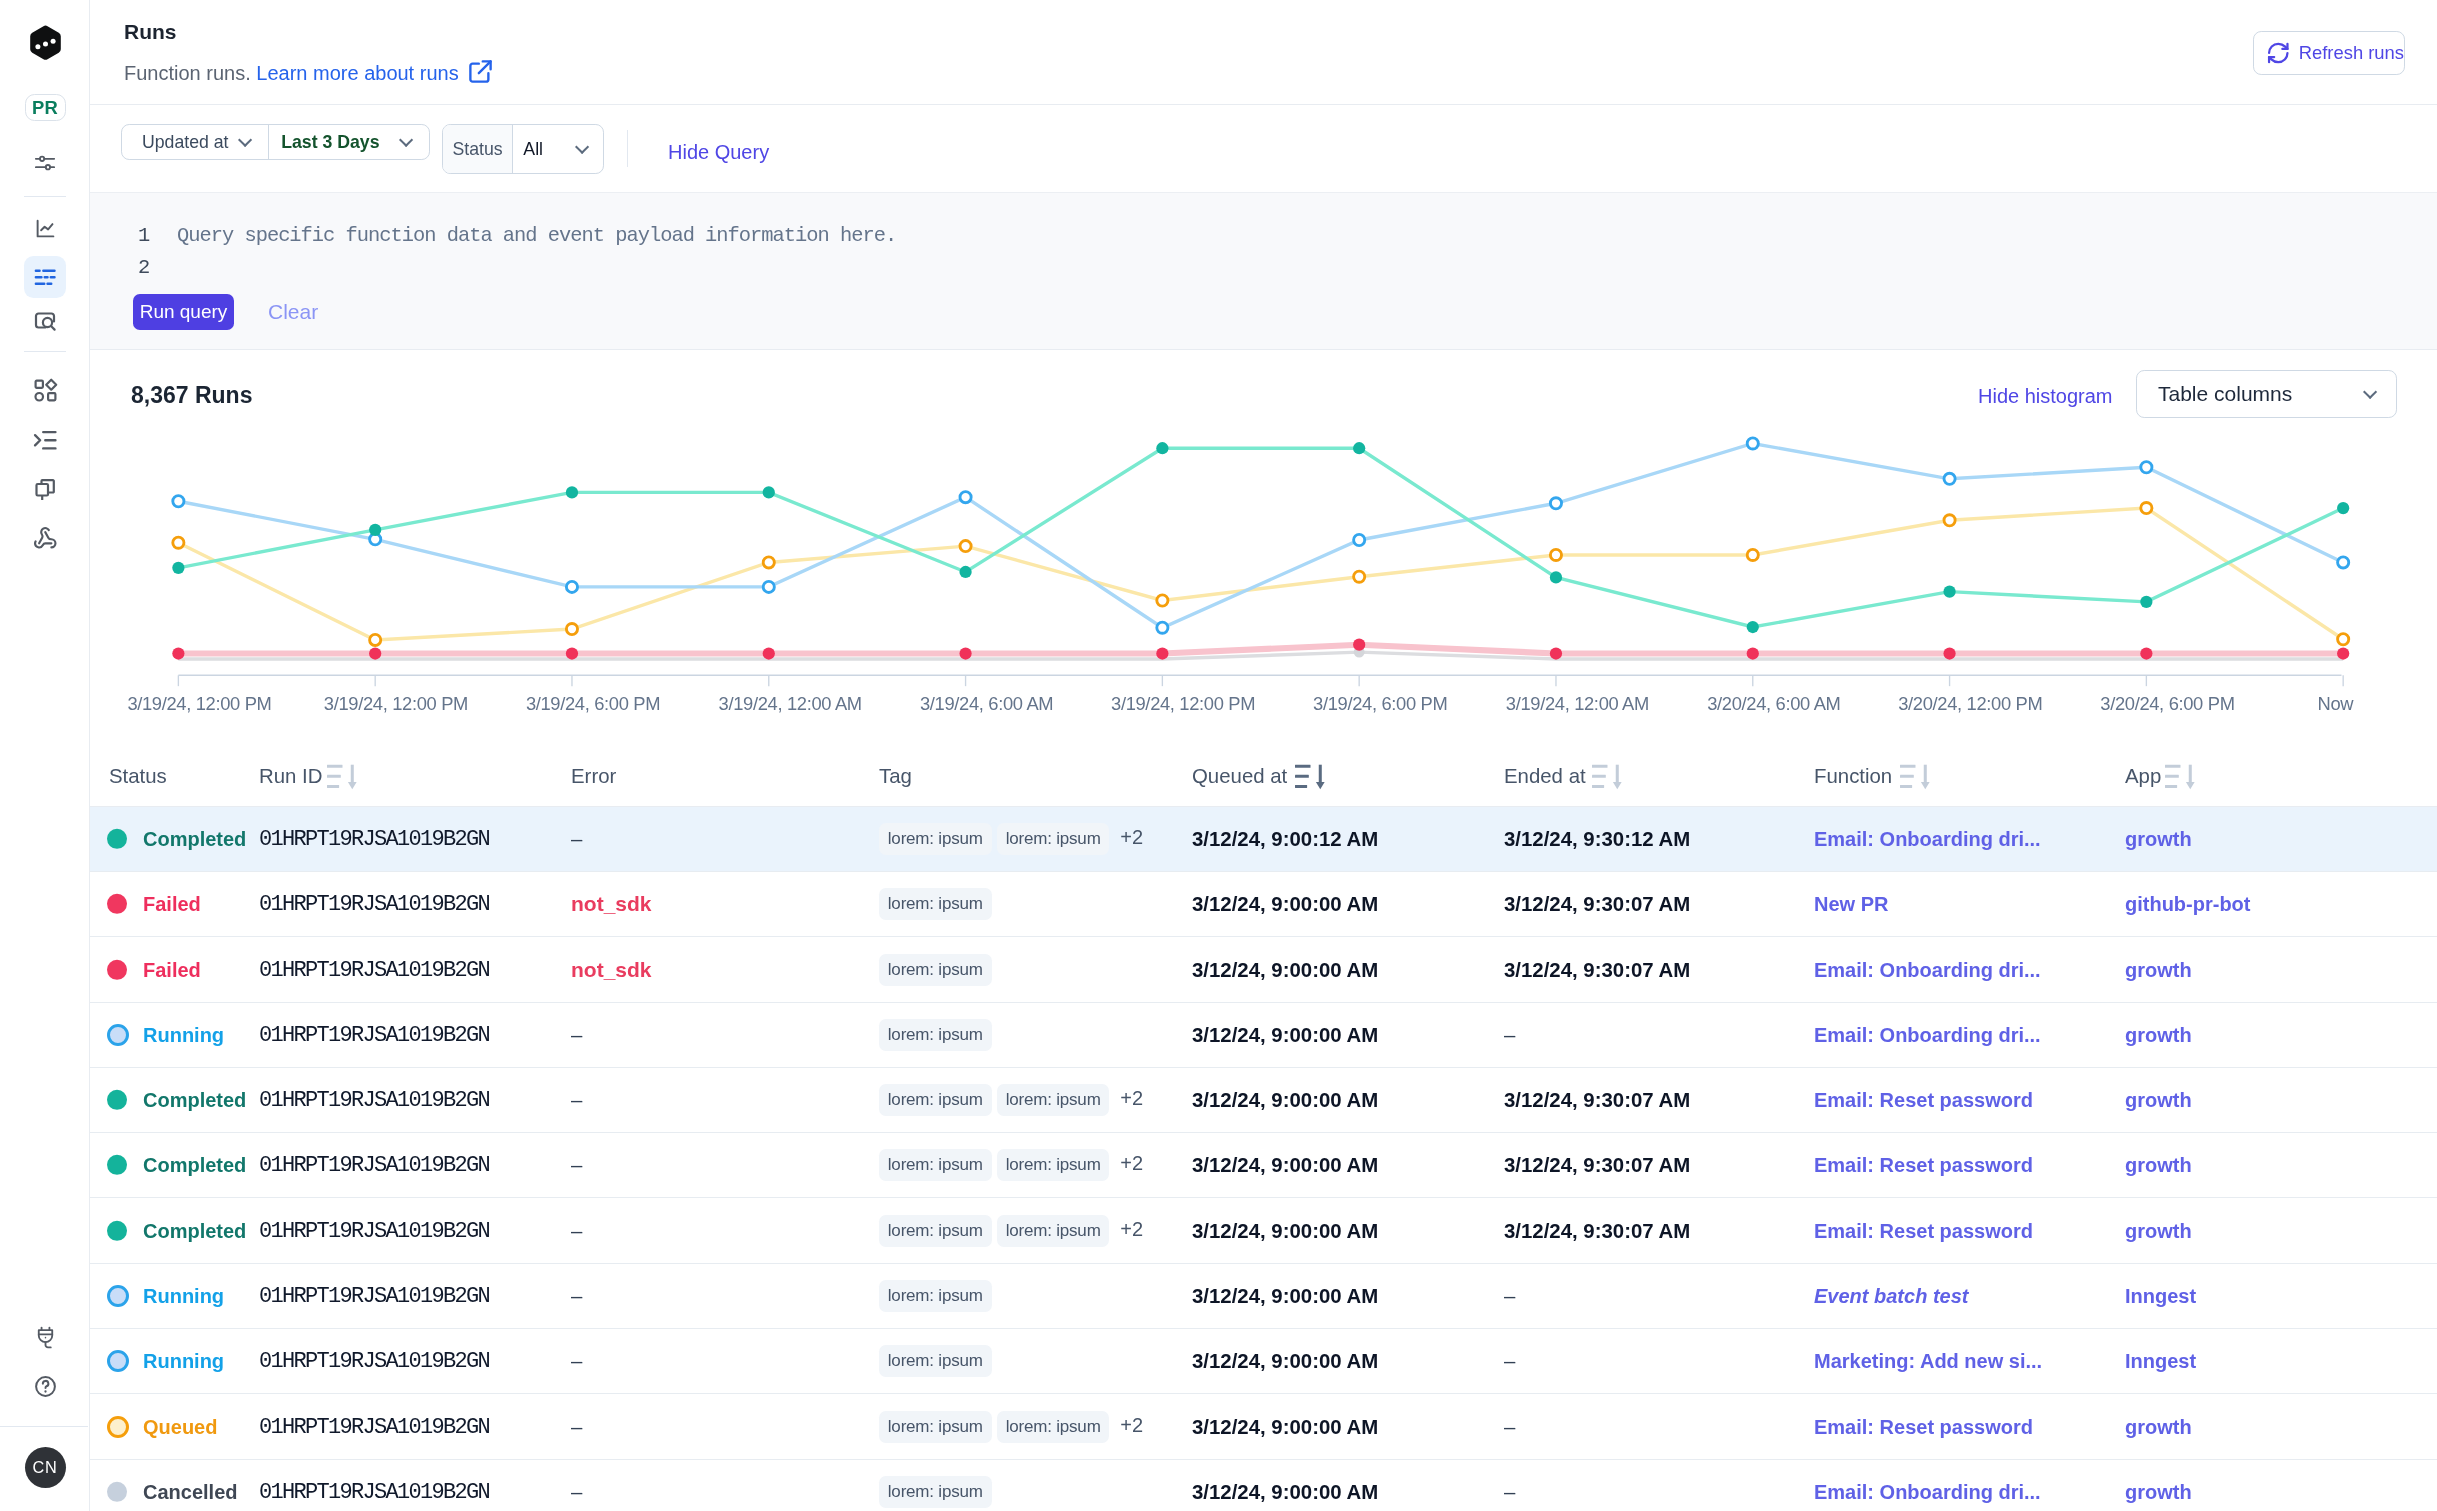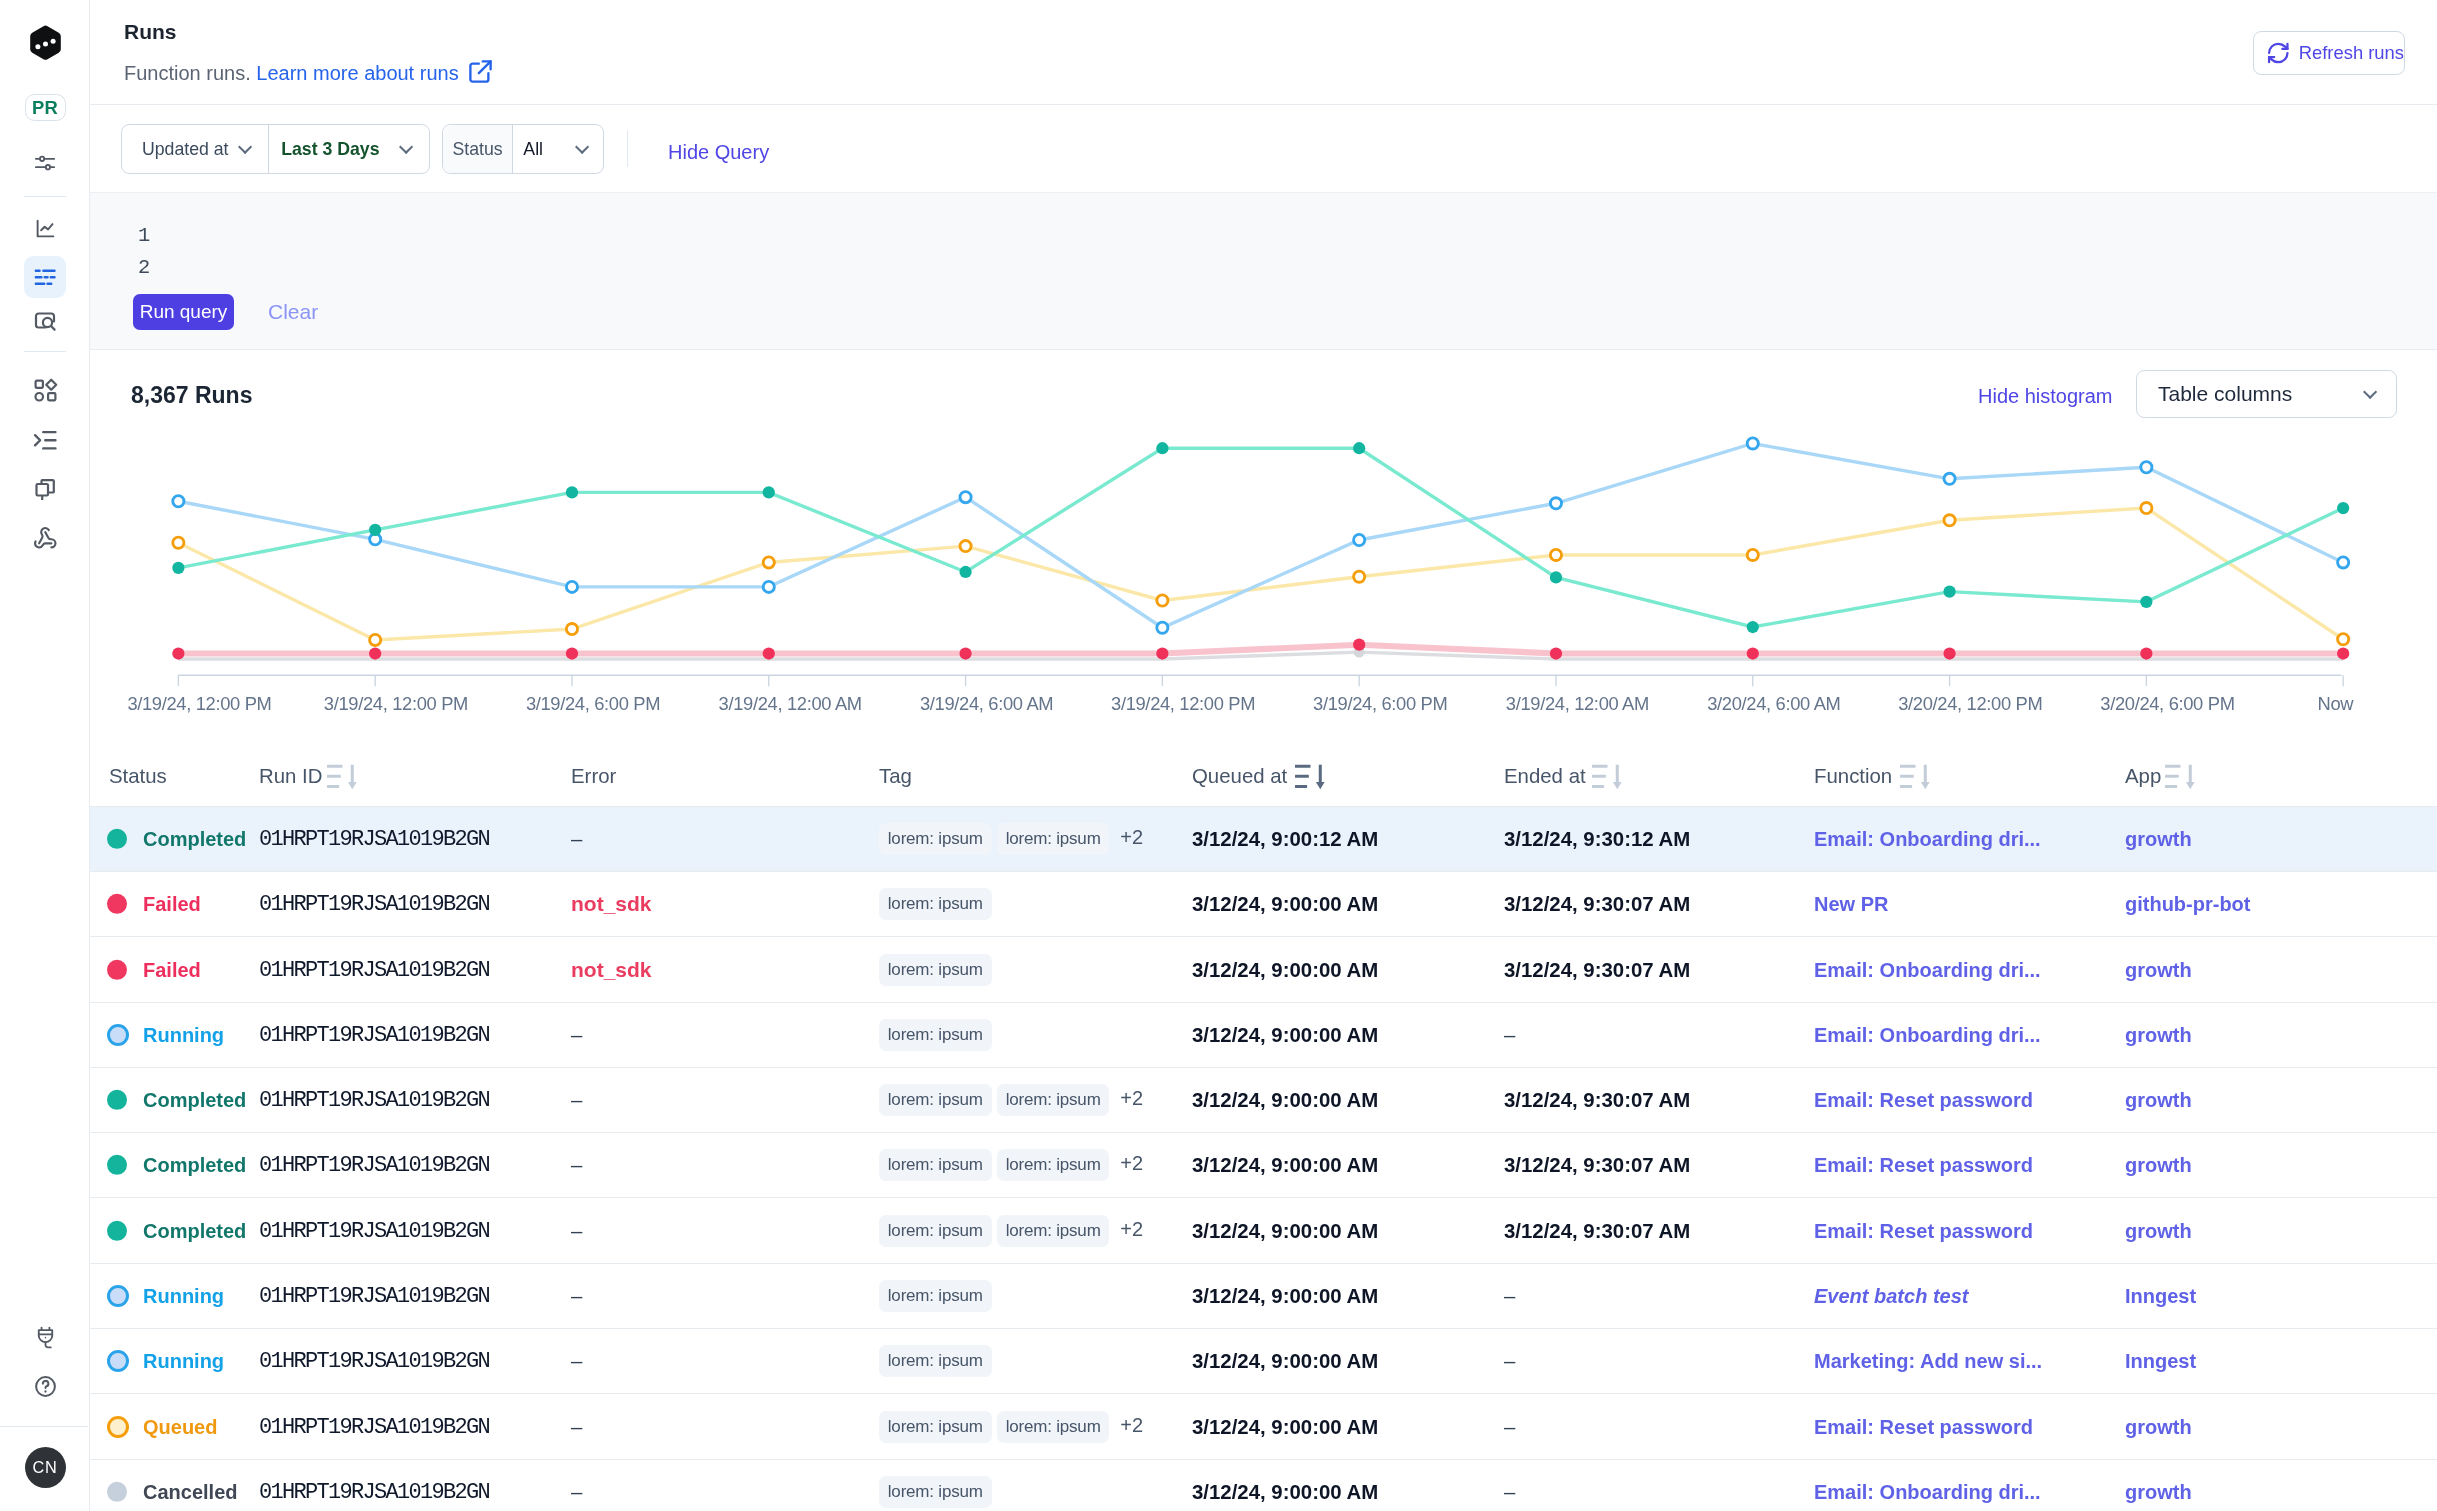--- a/index.html
+++ b/index.html
@@ -130,21 +130,21 @@
       <svg width="26" height="26" viewBox="0 0 24 24" fill="none" stroke="#4f46e5" stroke-width="2.2" stroke-linecap="round" stroke-linejoin="round">
 <path d="M3 12a9 9 0 0 1 9-9 9.75 9.75 0 0 1 6.74 2.74L21 8"></path>
         <path d="M21 3v5h-5"></path>
         <path d="M21 12a9 9 0 0 1-9 9 9.75 9.75 0 0 1-6.74-2.74L3 16"></path>
         <path d="M8 16H3v5"></path>
 </svg>
       <span>Refresh runs</span>
     </div>
 </div>
 <div id="filters">
-  <div class="selbox" style="left:31px; top:17px; width:309px; height:50px;">
+  <div class="selbox" style="left:31px; top:17px; width:309px; height:36px;">
     <span style="width:147px; display:flex; align-items:center; justify-content:space-between; padding:0 17.7px 0 20px; align-self:stretch; border-right:1.4px solid #cfd9e4;">
         <span>Updated at</span>
         <span class="chev"></span>
       </span>
     <span style="flex:1; display:flex; align-items:center; justify-content:space-between; padding:0 17.7px 0 12.2px; color:#14532d;font-weight:bold;">
         <span>Last 3 Days</span>
         <span class="chev"></span>
       </span>
   </div>
   <div class="selbox" style="left:352px; top:17px; width:162px; height:50px; overflow:hidden; border-radius:8.2px;">
@@ -152,20 +152,21 @@
     <span style="flex:1; display:flex; align-items:center; justify-content:space-between; padding:0 16.3px 0 10.2px; color:#111827;">
         <span>All</span>
         <span class="chev"></span>
       </span>
   </div>
   <div class="vline"></div>
   <div class="hidequery">Hide Query</div>
 </div>
 <div id="query">
   <div class="qnum" style="left:48px; top:31px;">1</div>
+  <div class="qline" style="left:87px; top:31px;">Query specific function data and event payload information here.</div>
   <div class="qnum" style="left:48px; top:63px;">2</div>
   <div class="runbtn">Run query</div>
   <div class="clearbtn">Clear</div>
 </div>
 <div id="histo">
   <svg style="position:absolute;left:0;top:0;" width="2348" height="395" viewBox="0 0 3454 581">
 <path d="M130,477 H3312" stroke="#cbd5e1" stroke-width="2" fill="none"></path>
 <path d="M130.0,477 v16" stroke="#cbd5e1" stroke-width="2"></path>
       <path d="M419.5,477 v16" stroke="#cbd5e1" stroke-width="2"></path>
       <path d="M709.0,477 v16" stroke="#cbd5e1" stroke-width="2"></path>

